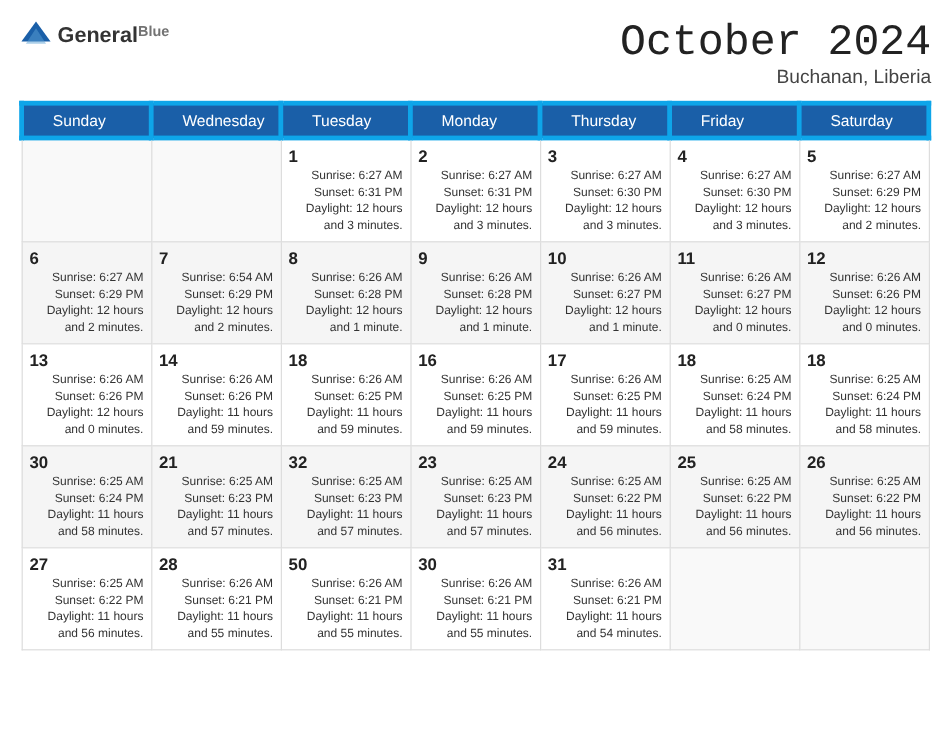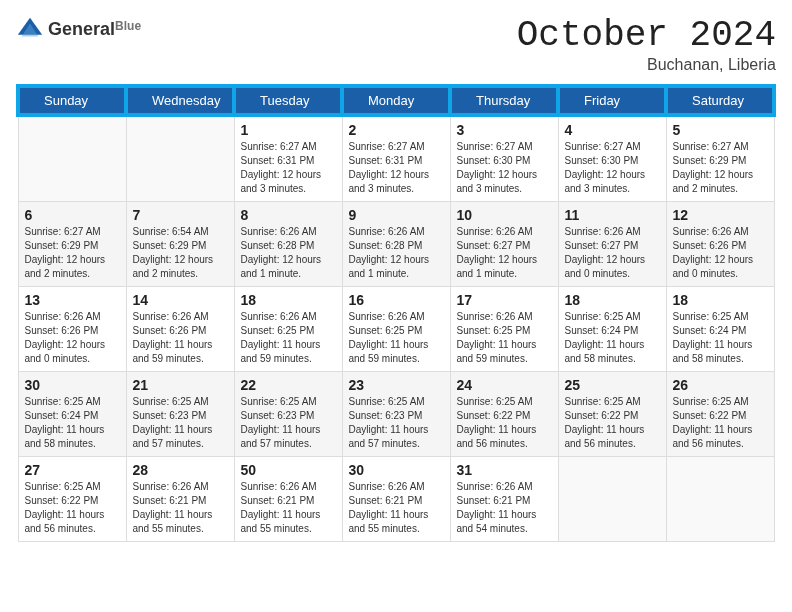--- a/index.html
+++ b/index.html
@@ -83,20 +83,21 @@
     .day-number {
       font-size: 14px;
       font-weight: bold;
       display: block;
       margin-bottom: 2px;
     }
     .day-info {
       line-height: 1.4;
       font-size: 10px;
       color: #333;
+      text-align: right;
     }
     td.empty {
       background: #f9f9f9;
     }
   </style>
 </head>
 <body>
 
 <div class="header-area">
   <div class="logo">
@@ -257,21 +258,21 @@
 Sunset: 6:24 PM
 Daylight: 11 hours and 58 minutes.</div>
         </td>
         <td>
           <span class="day-number">21</span>
           <div class="day-info">Sunrise: 6:25 AM
 Sunset: 6:23 PM
 Daylight: 11 hours and 57 minutes.</div>
         </td>
         <td>
-          <span class="day-number">22</span>
+          <span class="day-number">32</span>
           <div class="day-info">Sunrise: 6:25 AM
 Sunset: 6:23 PM
 Daylight: 11 hours and 57 minutes.</div>
         </td>
         <td>
           <span class="day-number">23</span>
           <div class="day-info">Sunrise: 6:25 AM
 Sunset: 6:23 PM
 Daylight: 11 hours and 57 minutes.</div>
         </td>

